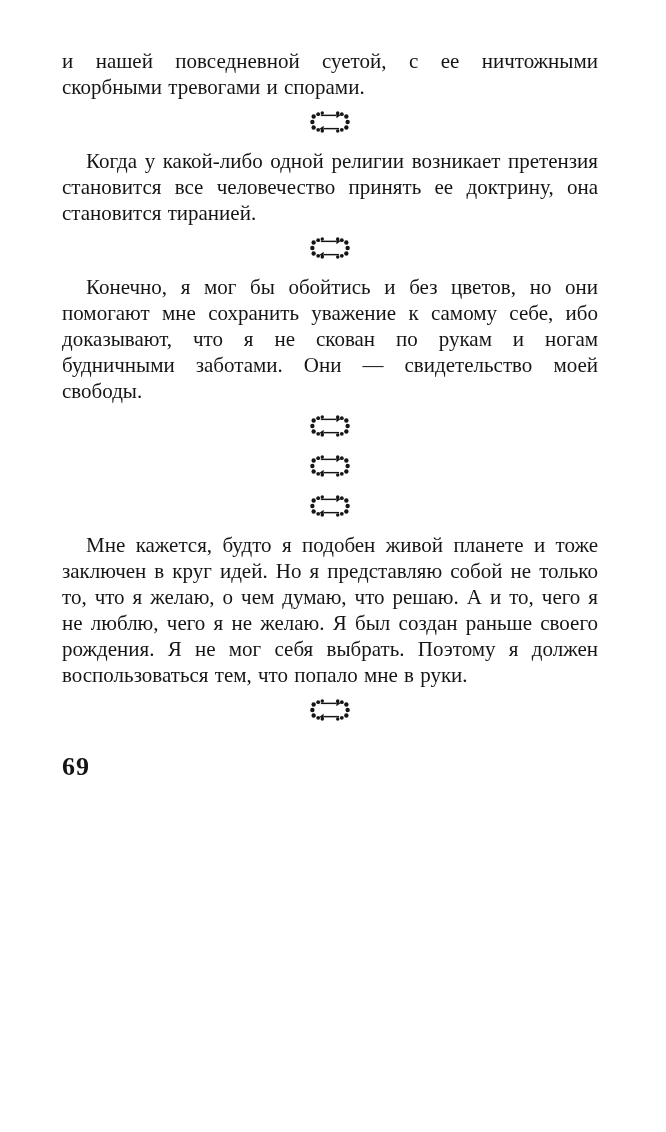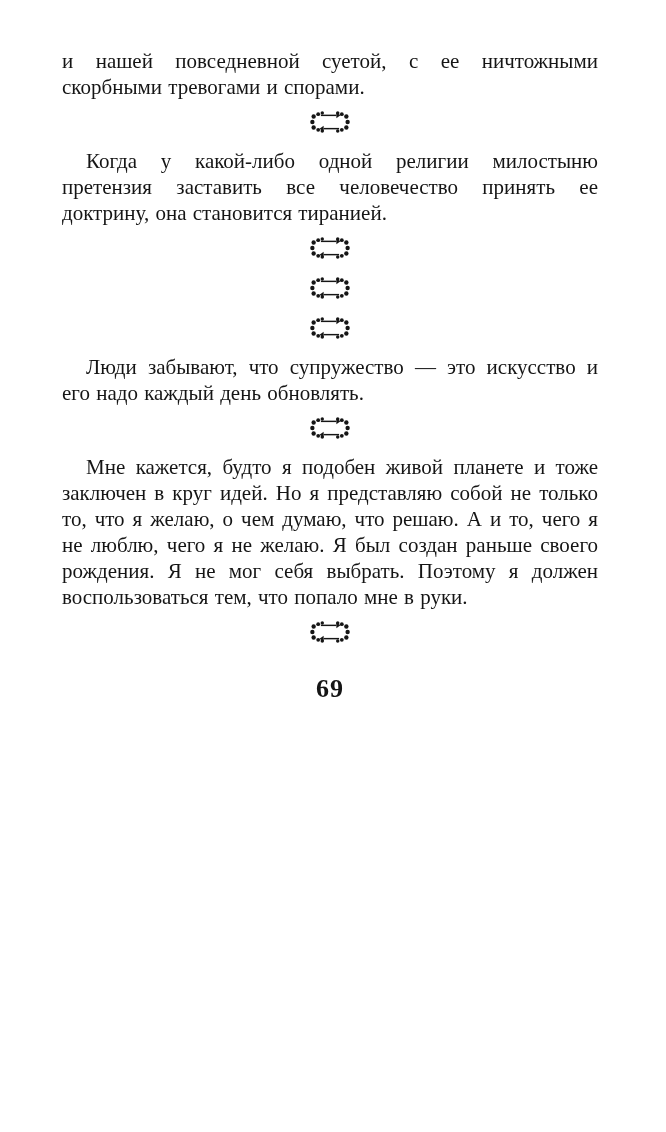--- a/index.html
+++ b/index.html
@@ -38,21 +38,21 @@
     justify-content: center;
     align-items: center;
     height: 28px;
     margin: 8px 0 12px 0;
   }
   .ornament-row svg {
     display: block;
   }
   .page-number {
     margin-top: 28px;
-    text-align: center;
+    text-align: left;
     font-size: 26px;
     font-weight: bold;
     letter-spacing: 1px;
   }
 </style>
 </head>
 <body>
 
 <div class="page">
   <div class="text-block">
@@ -77,100 +77,100 @@
           <circle cx="30.5" cy="23.8" r="1.9"></circle>
             <circle cx="35" cy="22.6" r="2.1"></circle>
           <rect x="12" y="5.9" width="17" height="1.6"></rect>
           <polygon points="29,3.6 29,10 33.5,6.7"></polygon>
           <rect x="15" y="20.5" width="17" height="1.6"></rect>
           <polygon points="15,18 15,24.4 10.5,21.3"></polygon>
         </g>
       </svg>
     </div>
 
-    <p class="para">Когда у какой-либо одной религии милостыню претензия заставить все человечество принять ее доктрину, она становится тиранией.</p>
-
-    <div class="ornament-row">
-      <svg width="40" height="26" viewBox="0 0 44 28">
-        <g fill="#151515" stroke="none">
-          <circle cx="4" cy="8" r="2.4"></circle>
-            <circle cx="2.6" cy="14" r="2.4"></circle>
-            <circle cx="4" cy="20" r="2.4"></circle>
-          <circle cx="40" cy="8" r="2.4"></circle>
-            <circle cx="41.4" cy="14" r="2.4"></circle>
-            <circle cx="40" cy="20" r="2.4"></circle>
-          <circle cx="9" cy="5.4" r="2.1"></circle>
-            <circle cx="13.5" cy="4.2" r="1.9"></circle>
-          <circle cx="30.5" cy="4.2" r="1.9"></circle>
-            <circle cx="35" cy="5.4" r="2.1"></circle>
-          <circle cx="9" cy="22.6" r="2.1"></circle>
-            <circle cx="13.5" cy="23.8" r="1.9"></circle>
-          <circle cx="30.5" cy="23.8" r="1.9"></circle>
-            <circle cx="35" cy="22.6" r="2.1"></circle>
-          <rect x="12" y="5.9" width="17" height="1.6"></rect>
-          <polygon points="29,3.6 29,10 33.5,6.7"></polygon>
-          <rect x="15" y="20.5" width="17" height="1.6"></rect>
-          <polygon points="15,18 15,24.4 10.5,21.3"></polygon>
-        </g>
-      </svg>
-    </div>
-
-
-    <div class="ornament-row">
-      <svg width="40" height="26" viewBox="0 0 44 28">
-        <g fill="#151515" stroke="none">
-          <circle cx="4" cy="8" r="2.4"></circle>
-            <circle cx="2.6" cy="14" r="2.4"></circle>
-            <circle cx="4" cy="20" r="2.4"></circle>
-          <circle cx="40" cy="8" r="2.4"></circle>
-            <circle cx="41.4" cy="14" r="2.4"></circle>
-            <circle cx="40" cy="20" r="2.4"></circle>
-          <circle cx="9" cy="5.4" r="2.1"></circle>
-            <circle cx="13.5" cy="4.2" r="1.9"></circle>
-          <circle cx="30.5" cy="4.2" r="1.9"></circle>
-            <circle cx="35" cy="5.4" r="2.1"></circle>
-          <circle cx="9" cy="22.6" r="2.1"></circle>
-            <circle cx="13.5" cy="23.8" r="1.9"></circle>
-          <circle cx="30.5" cy="23.8" r="1.9"></circle>
-            <circle cx="35" cy="22.6" r="2.1"></circle>
-          <rect x="12" y="5.9" width="17" height="1.6"></rect>
-          <polygon points="29,3.6 29,10 33.5,6.7"></polygon>
-          <rect x="15" y="20.5" width="17" height="1.6"></rect>
-          <polygon points="15,18 15,24.4 10.5,21.3"></polygon>
-        </g>
-      </svg>
-    </div>
-
-
-    <div class="ornament-row">
-      <svg width="40" height="26" viewBox="0 0 44 28">
-        <g fill="#151515" stroke="none">
-          <circle cx="4" cy="8" r="2.4"></circle>
-            <circle cx="2.6" cy="14" r="2.4"></circle>
-            <circle cx="4" cy="20" r="2.4"></circle>
-          <circle cx="40" cy="8" r="2.4"></circle>
-            <circle cx="41.4" cy="14" r="2.4"></circle>
-            <circle cx="40" cy="20" r="2.4"></circle>
-          <circle cx="9" cy="5.4" r="2.1"></circle>
-            <circle cx="13.5" cy="4.2" r="1.9"></circle>
-          <circle cx="30.5" cy="4.2" r="1.9"></circle>
-            <circle cx="35" cy="5.4" r="2.1"></circle>
-          <circle cx="9" cy="22.6" r="2.1"></circle>
-            <circle cx="13.5" cy="23.8" r="1.9"></circle>
-          <circle cx="30.5" cy="23.8" r="1.9"></circle>
-            <circle cx="35" cy="22.6" r="2.1"></circle>
-          <rect x="12" y="5.9" width="17" height="1.6"></rect>
-          <polygon points="29,3.6 29,10 33.5,6.7"></polygon>
-          <rect x="15" y="20.5" width="17" height="1.6"></rect>
-          <polygon points="15,18 15,24.4 10.5,21.3"></polygon>
-        </g>
-      </svg>
-    </div>
-
-    <p class="para">Люди забывают, что супружество — это искусство и его надо каждый день обновлять.</p>
+    <p class="para">Когда у какой-либо одной религии возникает претензия становится все человечество принять ее доктрину, она становится тиранией.</p>
+
+    <div class="ornament-row">
+      <svg width="40" height="26" viewBox="0 0 44 28">
+        <g fill="#151515" stroke="none">
+          <circle cx="4" cy="8" r="2.4"></circle>
+            <circle cx="2.6" cy="14" r="2.4"></circle>
+            <circle cx="4" cy="20" r="2.4"></circle>
+          <circle cx="40" cy="8" r="2.4"></circle>
+            <circle cx="41.4" cy="14" r="2.4"></circle>
+            <circle cx="40" cy="20" r="2.4"></circle>
+          <circle cx="9" cy="5.4" r="2.1"></circle>
+            <circle cx="13.5" cy="4.2" r="1.9"></circle>
+          <circle cx="30.5" cy="4.2" r="1.9"></circle>
+            <circle cx="35" cy="5.4" r="2.1"></circle>
+          <circle cx="9" cy="22.6" r="2.1"></circle>
+            <circle cx="13.5" cy="23.8" r="1.9"></circle>
+          <circle cx="30.5" cy="23.8" r="1.9"></circle>
+            <circle cx="35" cy="22.6" r="2.1"></circle>
+          <rect x="12" y="5.9" width="17" height="1.6"></rect>
+          <polygon points="29,3.6 29,10 33.5,6.7"></polygon>
+          <rect x="15" y="20.5" width="17" height="1.6"></rect>
+          <polygon points="15,18 15,24.4 10.5,21.3"></polygon>
+        </g>
+      </svg>
+    </div>
+
+    <p class="para">Конечно, я мог бы обойтись и без цветов, но они помогают мне сохранить уважение к самому себе, ибо доказывают, что я не скован по рукам и ногам будничными заботами. Они — свидетельство моей свободы.</p>
+
+    <div class="ornament-row">
+      <svg width="40" height="26" viewBox="0 0 44 28">
+        <g fill="#151515" stroke="none">
+          <circle cx="4" cy="8" r="2.4"></circle>
+            <circle cx="2.6" cy="14" r="2.4"></circle>
+            <circle cx="4" cy="20" r="2.4"></circle>
+          <circle cx="40" cy="8" r="2.4"></circle>
+            <circle cx="41.4" cy="14" r="2.4"></circle>
+            <circle cx="40" cy="20" r="2.4"></circle>
+          <circle cx="9" cy="5.4" r="2.1"></circle>
+            <circle cx="13.5" cy="4.2" r="1.9"></circle>
+          <circle cx="30.5" cy="4.2" r="1.9"></circle>
+            <circle cx="35" cy="5.4" r="2.1"></circle>
+          <circle cx="9" cy="22.6" r="2.1"></circle>
+            <circle cx="13.5" cy="23.8" r="1.9"></circle>
+          <circle cx="30.5" cy="23.8" r="1.9"></circle>
+            <circle cx="35" cy="22.6" r="2.1"></circle>
+          <rect x="12" y="5.9" width="17" height="1.6"></rect>
+          <polygon points="29,3.6 29,10 33.5,6.7"></polygon>
+          <rect x="15" y="20.5" width="17" height="1.6"></rect>
+          <polygon points="15,18 15,24.4 10.5,21.3"></polygon>
+        </g>
+      </svg>
+    </div>
+
+
+    <div class="ornament-row">
+      <svg width="40" height="26" viewBox="0 0 44 28">
+        <g fill="#151515" stroke="none">
+          <circle cx="4" cy="8" r="2.4"></circle>
+            <circle cx="2.6" cy="14" r="2.4"></circle>
+            <circle cx="4" cy="20" r="2.4"></circle>
+          <circle cx="40" cy="8" r="2.4"></circle>
+            <circle cx="41.4" cy="14" r="2.4"></circle>
+            <circle cx="40" cy="20" r="2.4"></circle>
+          <circle cx="9" cy="5.4" r="2.1"></circle>
+            <circle cx="13.5" cy="4.2" r="1.9"></circle>
+          <circle cx="30.5" cy="4.2" r="1.9"></circle>
+            <circle cx="35" cy="5.4" r="2.1"></circle>
+          <circle cx="9" cy="22.6" r="2.1"></circle>
+            <circle cx="13.5" cy="23.8" r="1.9"></circle>
+          <circle cx="30.5" cy="23.8" r="1.9"></circle>
+            <circle cx="35" cy="22.6" r="2.1"></circle>
+          <rect x="12" y="5.9" width="17" height="1.6"></rect>
+          <polygon points="29,3.6 29,10 33.5,6.7"></polygon>
+          <rect x="15" y="20.5" width="17" height="1.6"></rect>
+          <polygon points="15,18 15,24.4 10.5,21.3"></polygon>
+        </g>
+      </svg>
+    </div>
+
 
     <div class="ornament-row">
       <svg width="40" height="26" viewBox="0 0 44 28">
         <g fill="#151515" stroke="none">
           <circle cx="4" cy="8" r="2.4"></circle>
             <circle cx="2.6" cy="14" r="2.4"></circle>
             <circle cx="4" cy="20" r="2.4"></circle>
           <circle cx="40" cy="8" r="2.4"></circle>
             <circle cx="41.4" cy="14" r="2.4"></circle>
             <circle cx="40" cy="20" r="2.4"></circle>

